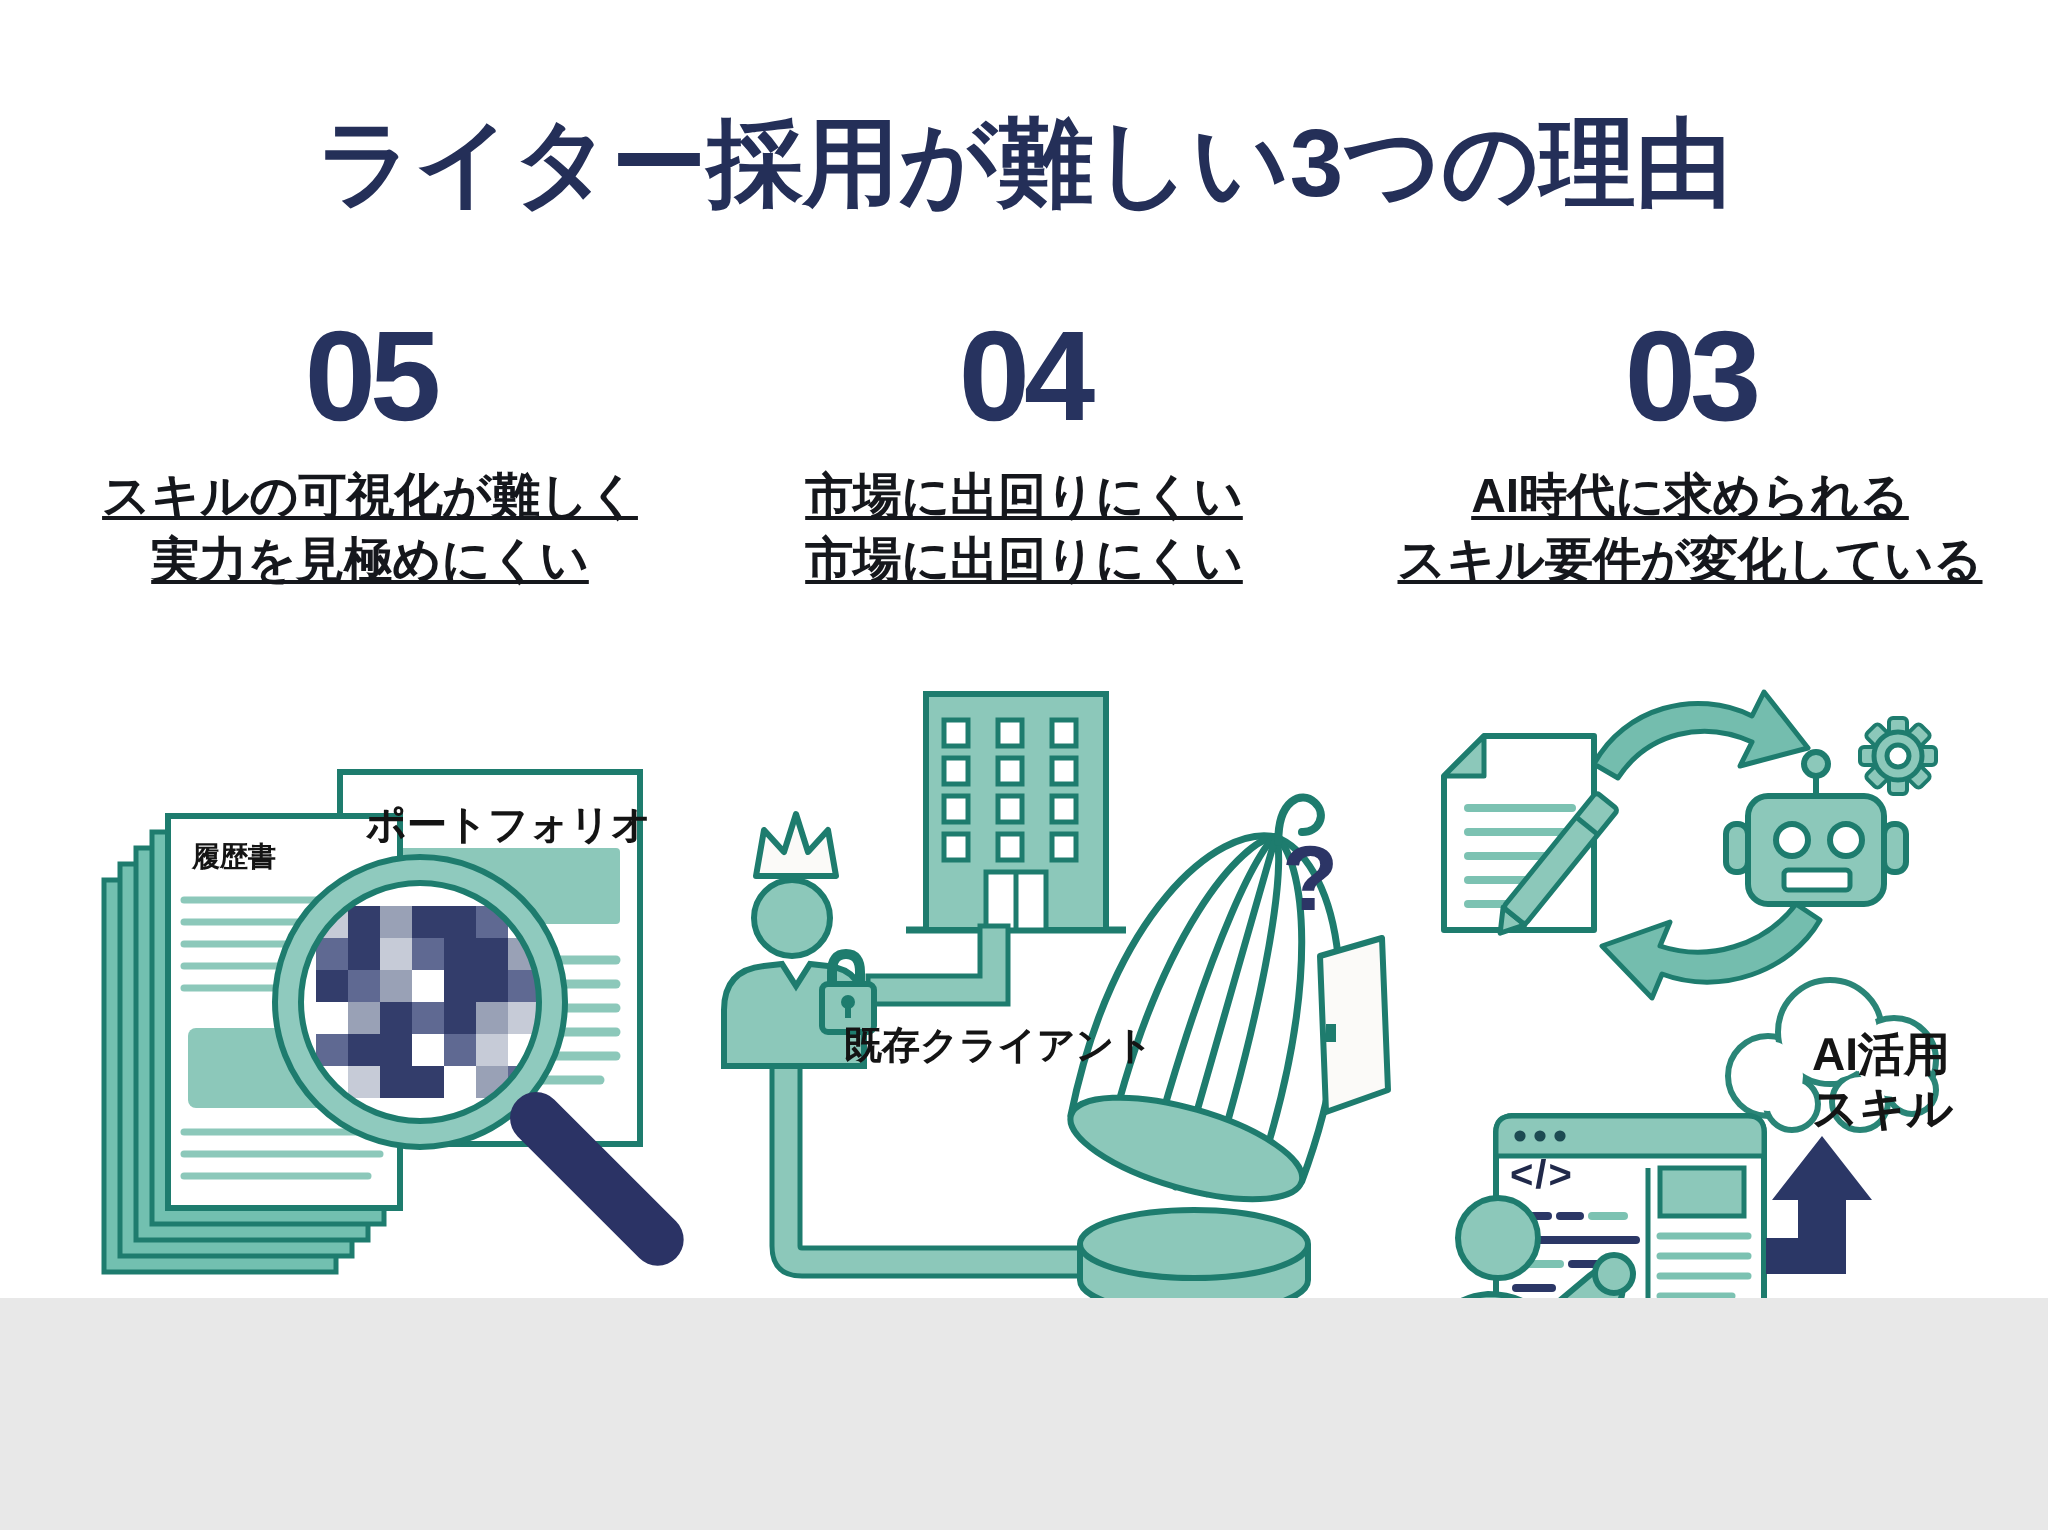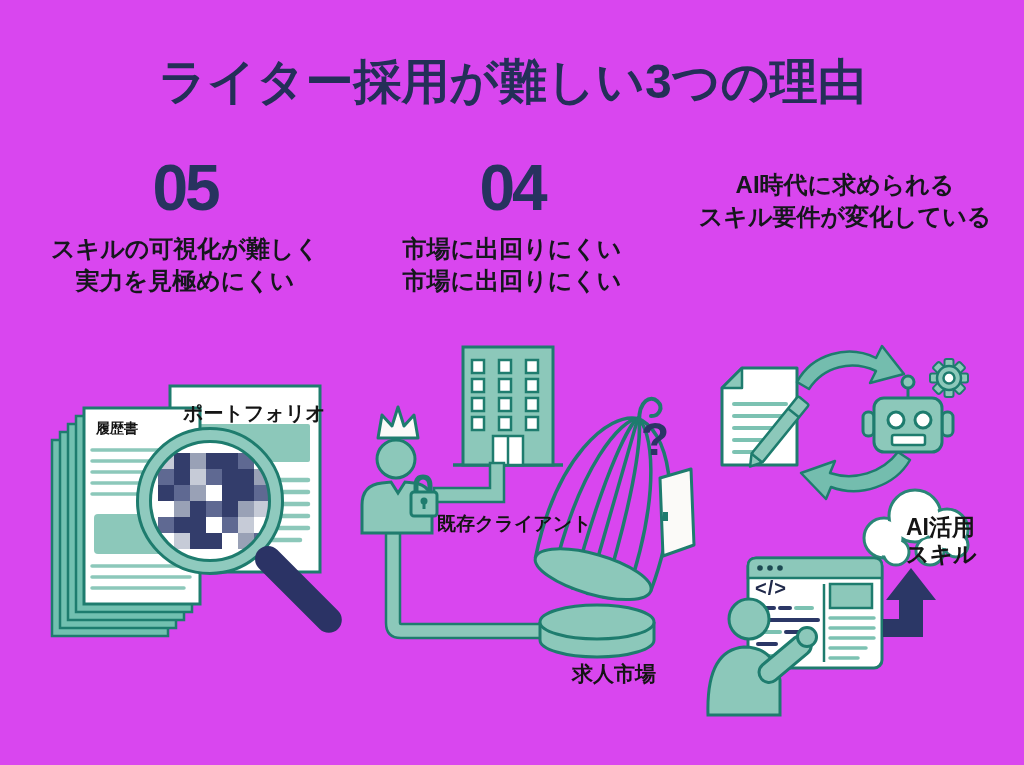--- a/index.html
+++ b/index.html
@@ -1,42 +1,42 @@
 <!DOCTYPE html>
 <html><head>
 <meta charset="utf-8">
 <style>
   html,body{margin:0;padding:0;background:#e8e8e8;}
   .canvas{
-    position:relative;width:1024px;height:765px;margin:0 auto;
-    background:#d946ef;overflow:hidden;
+    position:relative;width:1024px;height:649px;margin:0 auto;
+    background:#ffffff;overflow:hidden;
     font-family:"Liberation Sans","DejaVu Sans",sans-serif;
   }
   .title{
     position:absolute;top:50px;left:0;width:100%;text-align:center;
     font-size:48px;font-weight:900;color:#242f58;letter-spacing:0;
   }
   .reason-col{position:absolute;top:156px;width:310px;text-align:center;}
   .col-1{left:30px;}
   .col-2{left:357px;}
   .col-3{left:690px;}
   .reason-number{
     font-size:64px;font-weight:900;color:#27335f;line-height:1;letter-spacing:-3px;
   }
   .reason-desc{
-    margin-top:13px;font-size:24px;font-weight:800;color:#15171c;line-height:1.32;
+    margin-top:13px;font-size:24px;font-weight:800;color:#15171c;line-height:1.32;text-decoration:underline;
   }
   .illus{position:absolute;overflow:visible;}
   .illus svg{overflow:visible;display:block;}
   .overlay-label{
     position:absolute;font-weight:800;color:#141414;white-space:nowrap;line-height:1.1;
   }
   .lbl-rirekisho{left:96px;top:421px;font-size:14px;}
   .lbl-portfolio{left:183px;top:402px;font-size:20px;}
-  .lbl-client{left:437px;top:514px;font-size:19px;}
+  .lbl-client{left:422px;top:514px;font-size:19px;}
   .lbl-market{left:572px;top:662px;font-size:21px;}
   .lbl-question{left:641px;top:414px;font-size:46px;font-weight:900;color:#2c3566;}
   .lbl-cloud{left:906px;top:514px;width:104px;text-align:left;font-size:23px;line-height:1.18;white-space:normal;}
   .lbl-code{left:755px;top:577px;font-size:20px;font-weight:900;color:#20294a;letter-spacing:1px;}
 </style>
 </head>
 <body>
 
 <div class="canvas">
 
@@ -50,20 +50,21 @@
     </div>
   </div>
   <div class="reason-col col-2">
     <div class="reason-number">04</div>
     <div class="reason-desc">
       <div>市場に出回りにくい</div>
       <div>市場に出回りにくい</div>
     </div>
   </div>
   <div class="reason-col col-3">
+    <div class="reason-number">03</div>
     <div class="reason-desc">
       <div>AI時代に求められる</div>
       <div>スキル要件が変化している</div>
     </div>
   </div>
 
   <div class="illus" style="left:40px;top:338px;">
     <svg width="310" height="320" viewBox="0 0 310 320">
 
       <g>

